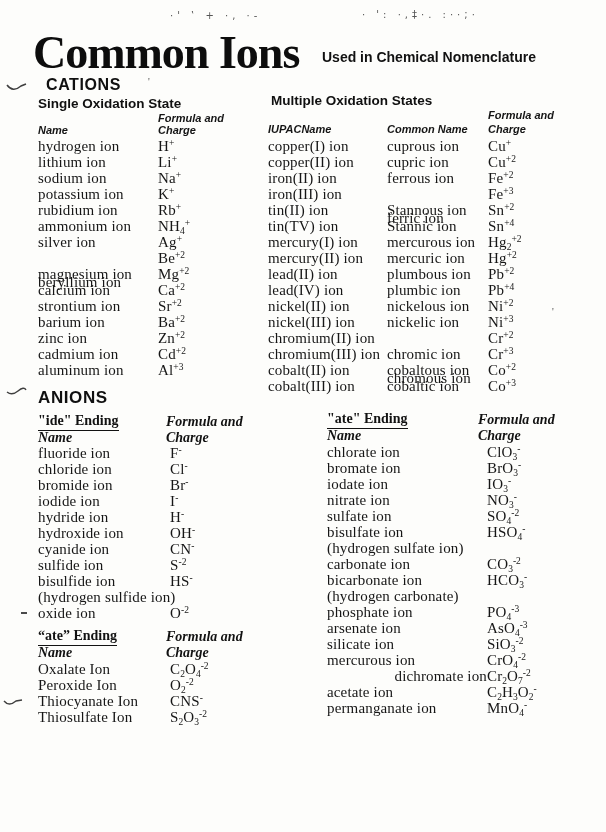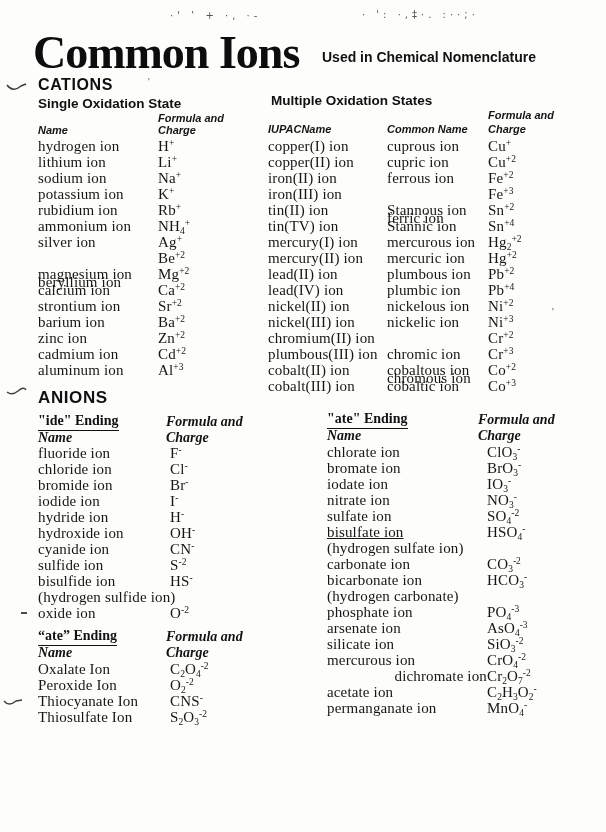--- a/index.html
+++ b/index.html
@@ -35,21 +35,21 @@
   .subtitle{
     position:absolute;left:322px;top:49px;
     font-family:"Liberation Sans","DejaVu Sans",sans-serif;
     font-size:14px;font-weight:700;color:#111;
   }
   .section-heading{
     position:absolute;
     font-family:"Liberation Sans","DejaVu Sans",sans-serif;
     font-weight:700;color:#101010;
   }
-  .h-cations{left:38px;top:76px;font-size:16px;letter-spacing:.6px;}
+  .h-cations{left:46px;top:76px;font-size:16px;letter-spacing:.6px;}
   .h-anions{left:38px;top:388px;font-size:17px;letter-spacing:.6px;}
   .subhead{
     position:absolute;
     font-family:"Liberation Sans","DejaVu Sans",sans-serif;
     font-size:13.5px;font-weight:700;color:#101010;
   }
   
   .colhead-sans{
     position:absolute;
     font-family:"Liberation Sans","DejaVu Sans",sans-serif;
@@ -232,21 +232,21 @@
         <span class="tcell" style="width: 119px;">nickel(III) ion</span>
         <span class="tcell" style="width: 101px;">nickelic ion</span>
         <span class="tcell formula">Ni<sup>+3</sup></span>
       </div>
       <div class="trow">
         <span class="tcell" style="width: 119px;">chromium(II) ion</span>
         <span class="tcell" style="width: 101px; margin-top: 40px;">chromous ion</span>
         <span class="tcell formula">Cr<sup>+2</sup></span>
       </div>
       <div class="trow">
-        <span class="tcell" style="width: 119px;">plumbous(III) ion</span>
+        <span class="tcell" style="width: 119px;">chromium(III) ion</span>
         <span class="tcell" style="width: 101px;">chromic ion</span>
         <span class="tcell formula">Cr<sup>+3</sup></span>
       </div>
       <div class="trow">
         <span class="tcell" style="width: 119px;">cobalt(II) ion</span>
         <span class="tcell" style="width: 101px;">cobaltous ion</span>
         <span class="tcell formula">Co<sup>+2</sup></span>
       </div>
       <div class="trow">
         <span class="tcell" style="width: 119px;">cobalt(III) ion</span>
@@ -350,21 +350,21 @@
       </div>
       <div class="trow">
         <span class="tcell" style="width: 160px;">nitrate ion</span>
         <span class="tcell formula">NO<sub>3</sub><sup>-</sup></span>
       </div>
       <div class="trow">
         <span class="tcell" style="width: 160px;">sulfate ion</span>
         <span class="tcell formula">SO<sub>4</sub><sup>-2</sup></span>
       </div>
       <div class="trow">
-        <span class="tcell" style="width: 160px; text-decoration: underline;">bisulfate ion</span>
+        <span class="tcell" style="width: 160px;">bisulfate ion</span>
         <span class="tcell formula">HSO<sub>4</sub><sup>-</sup></span>
       </div>
       <div class="trow">
         <span class="tcell" style="width: 160px;">(hydrogen sulfate ion)</span>
         <span class="tcell formula"></span>
       </div>
       <div class="trow">
         <span class="tcell" style="width: 160px;">carbonate ion</span>
         <span class="tcell formula">CO<sub>3</sub><sup>-2</sup></span>
       </div>

